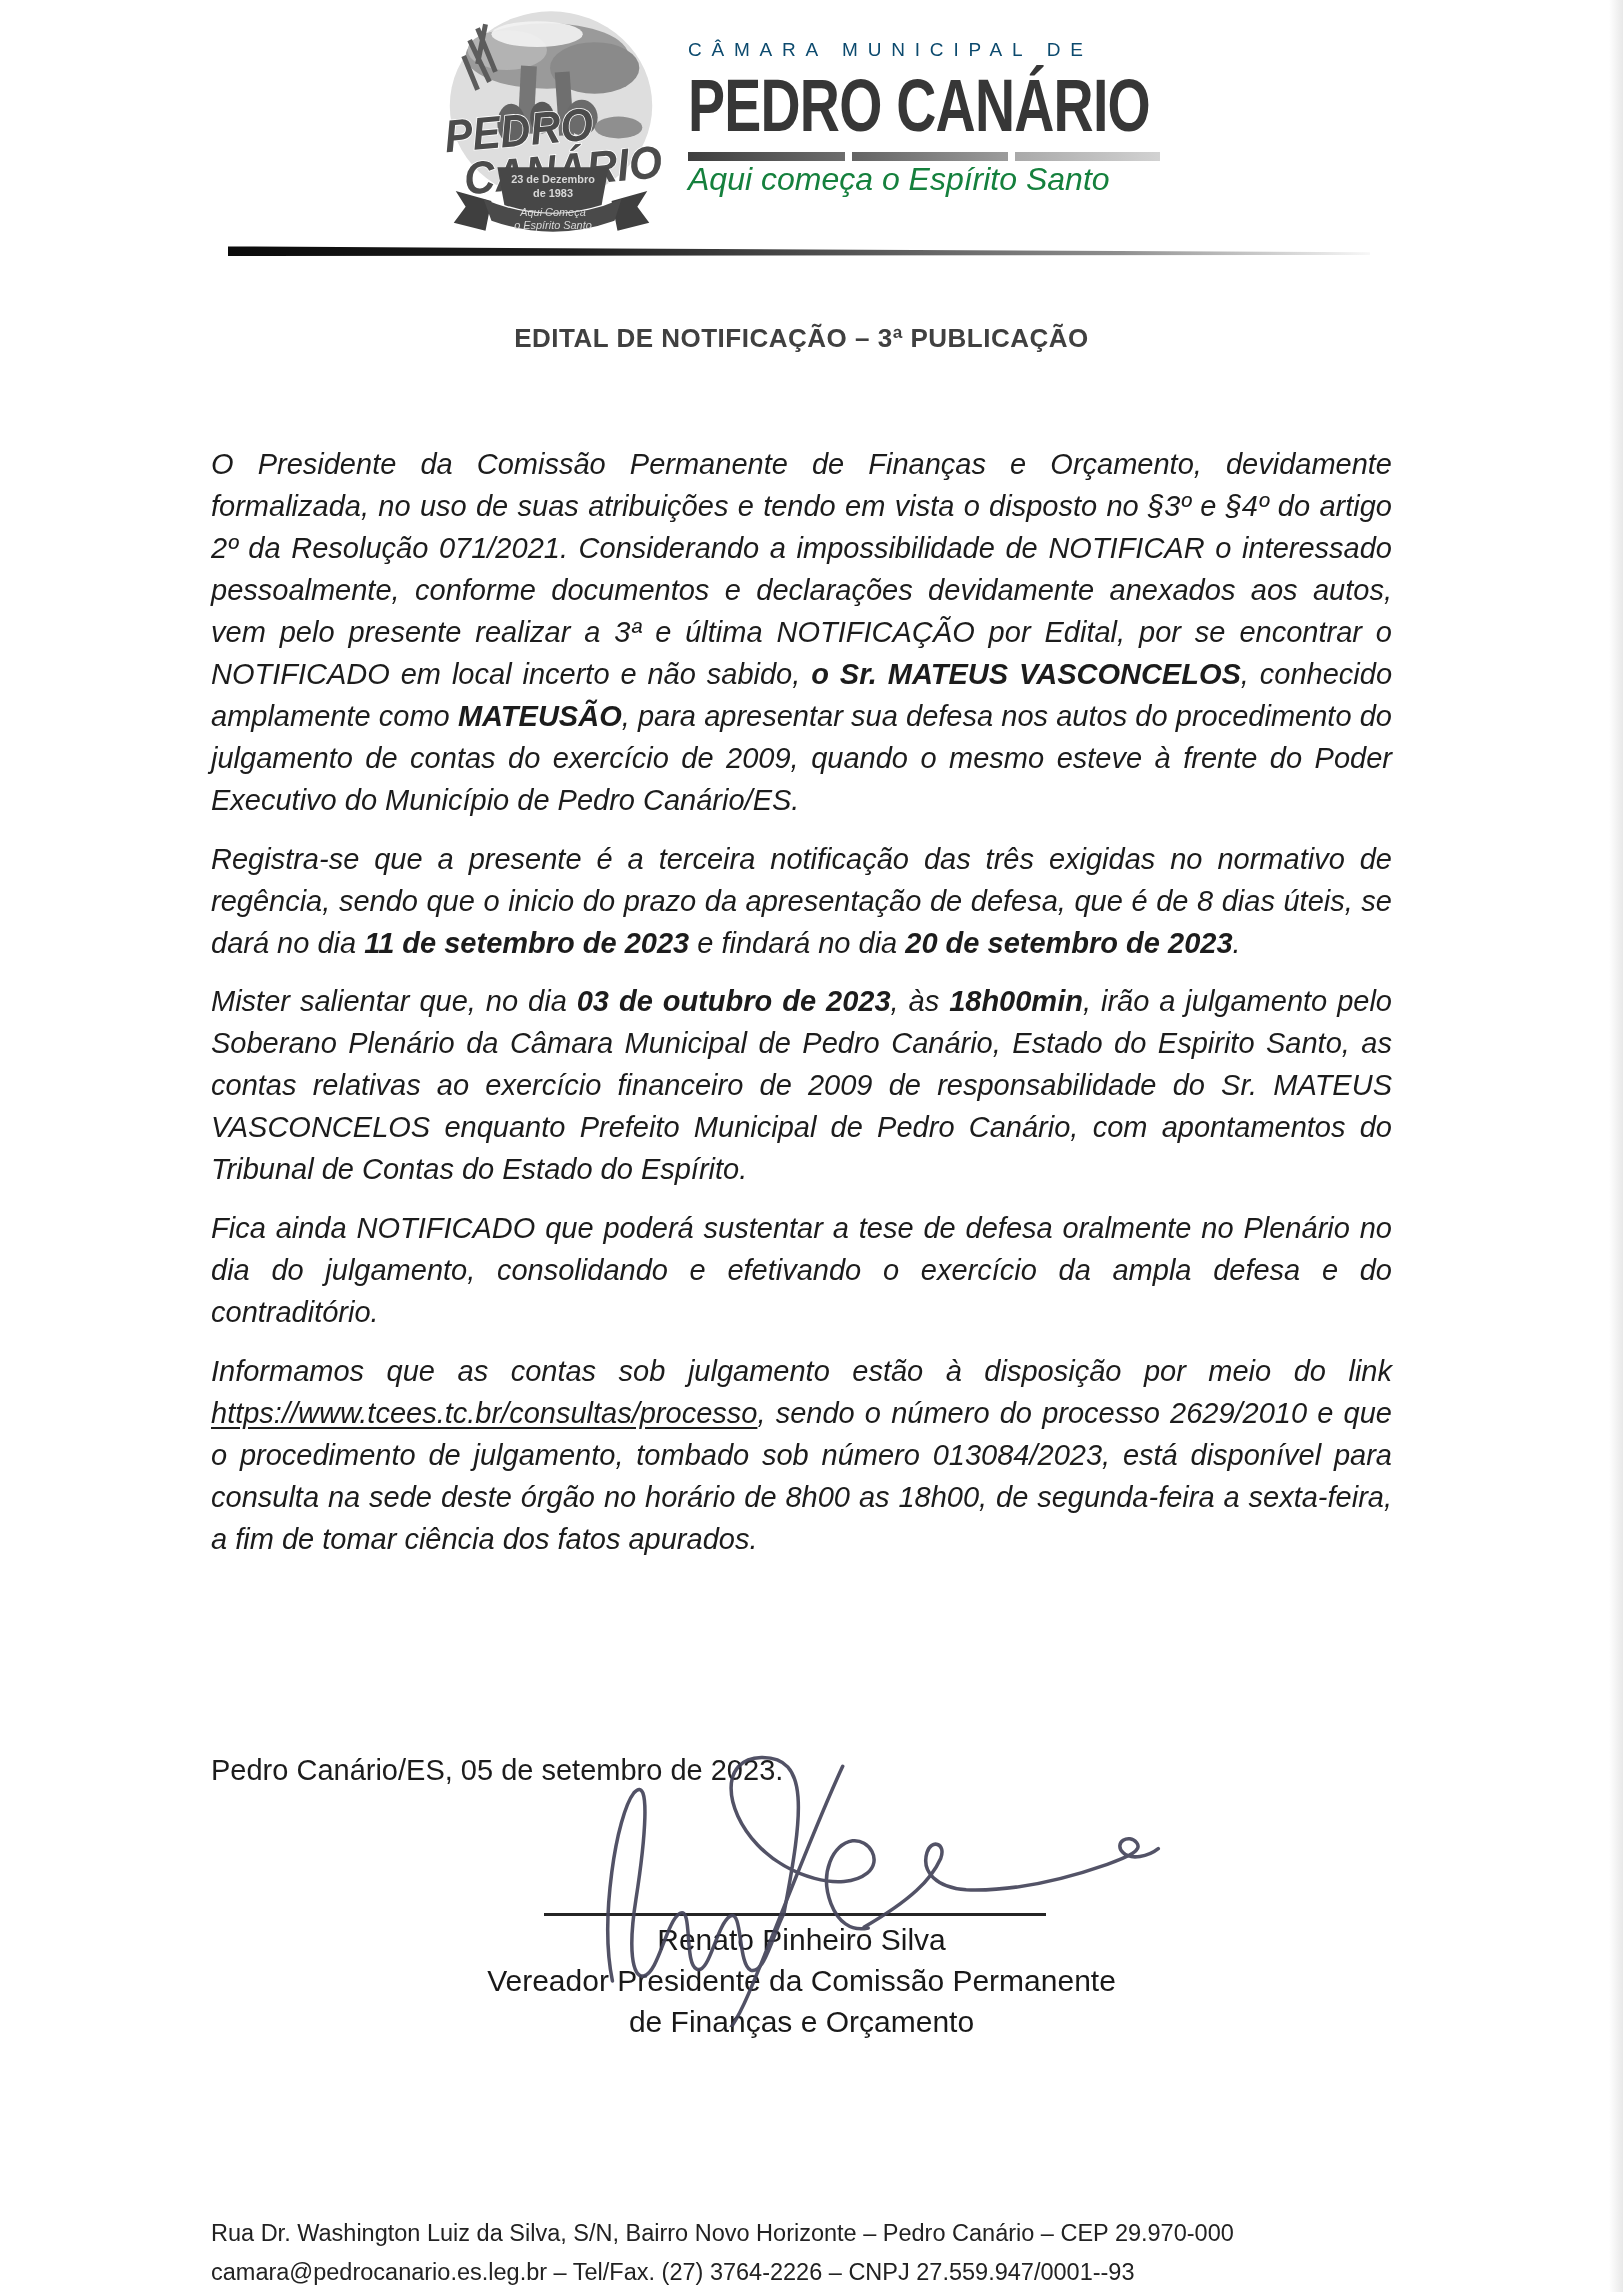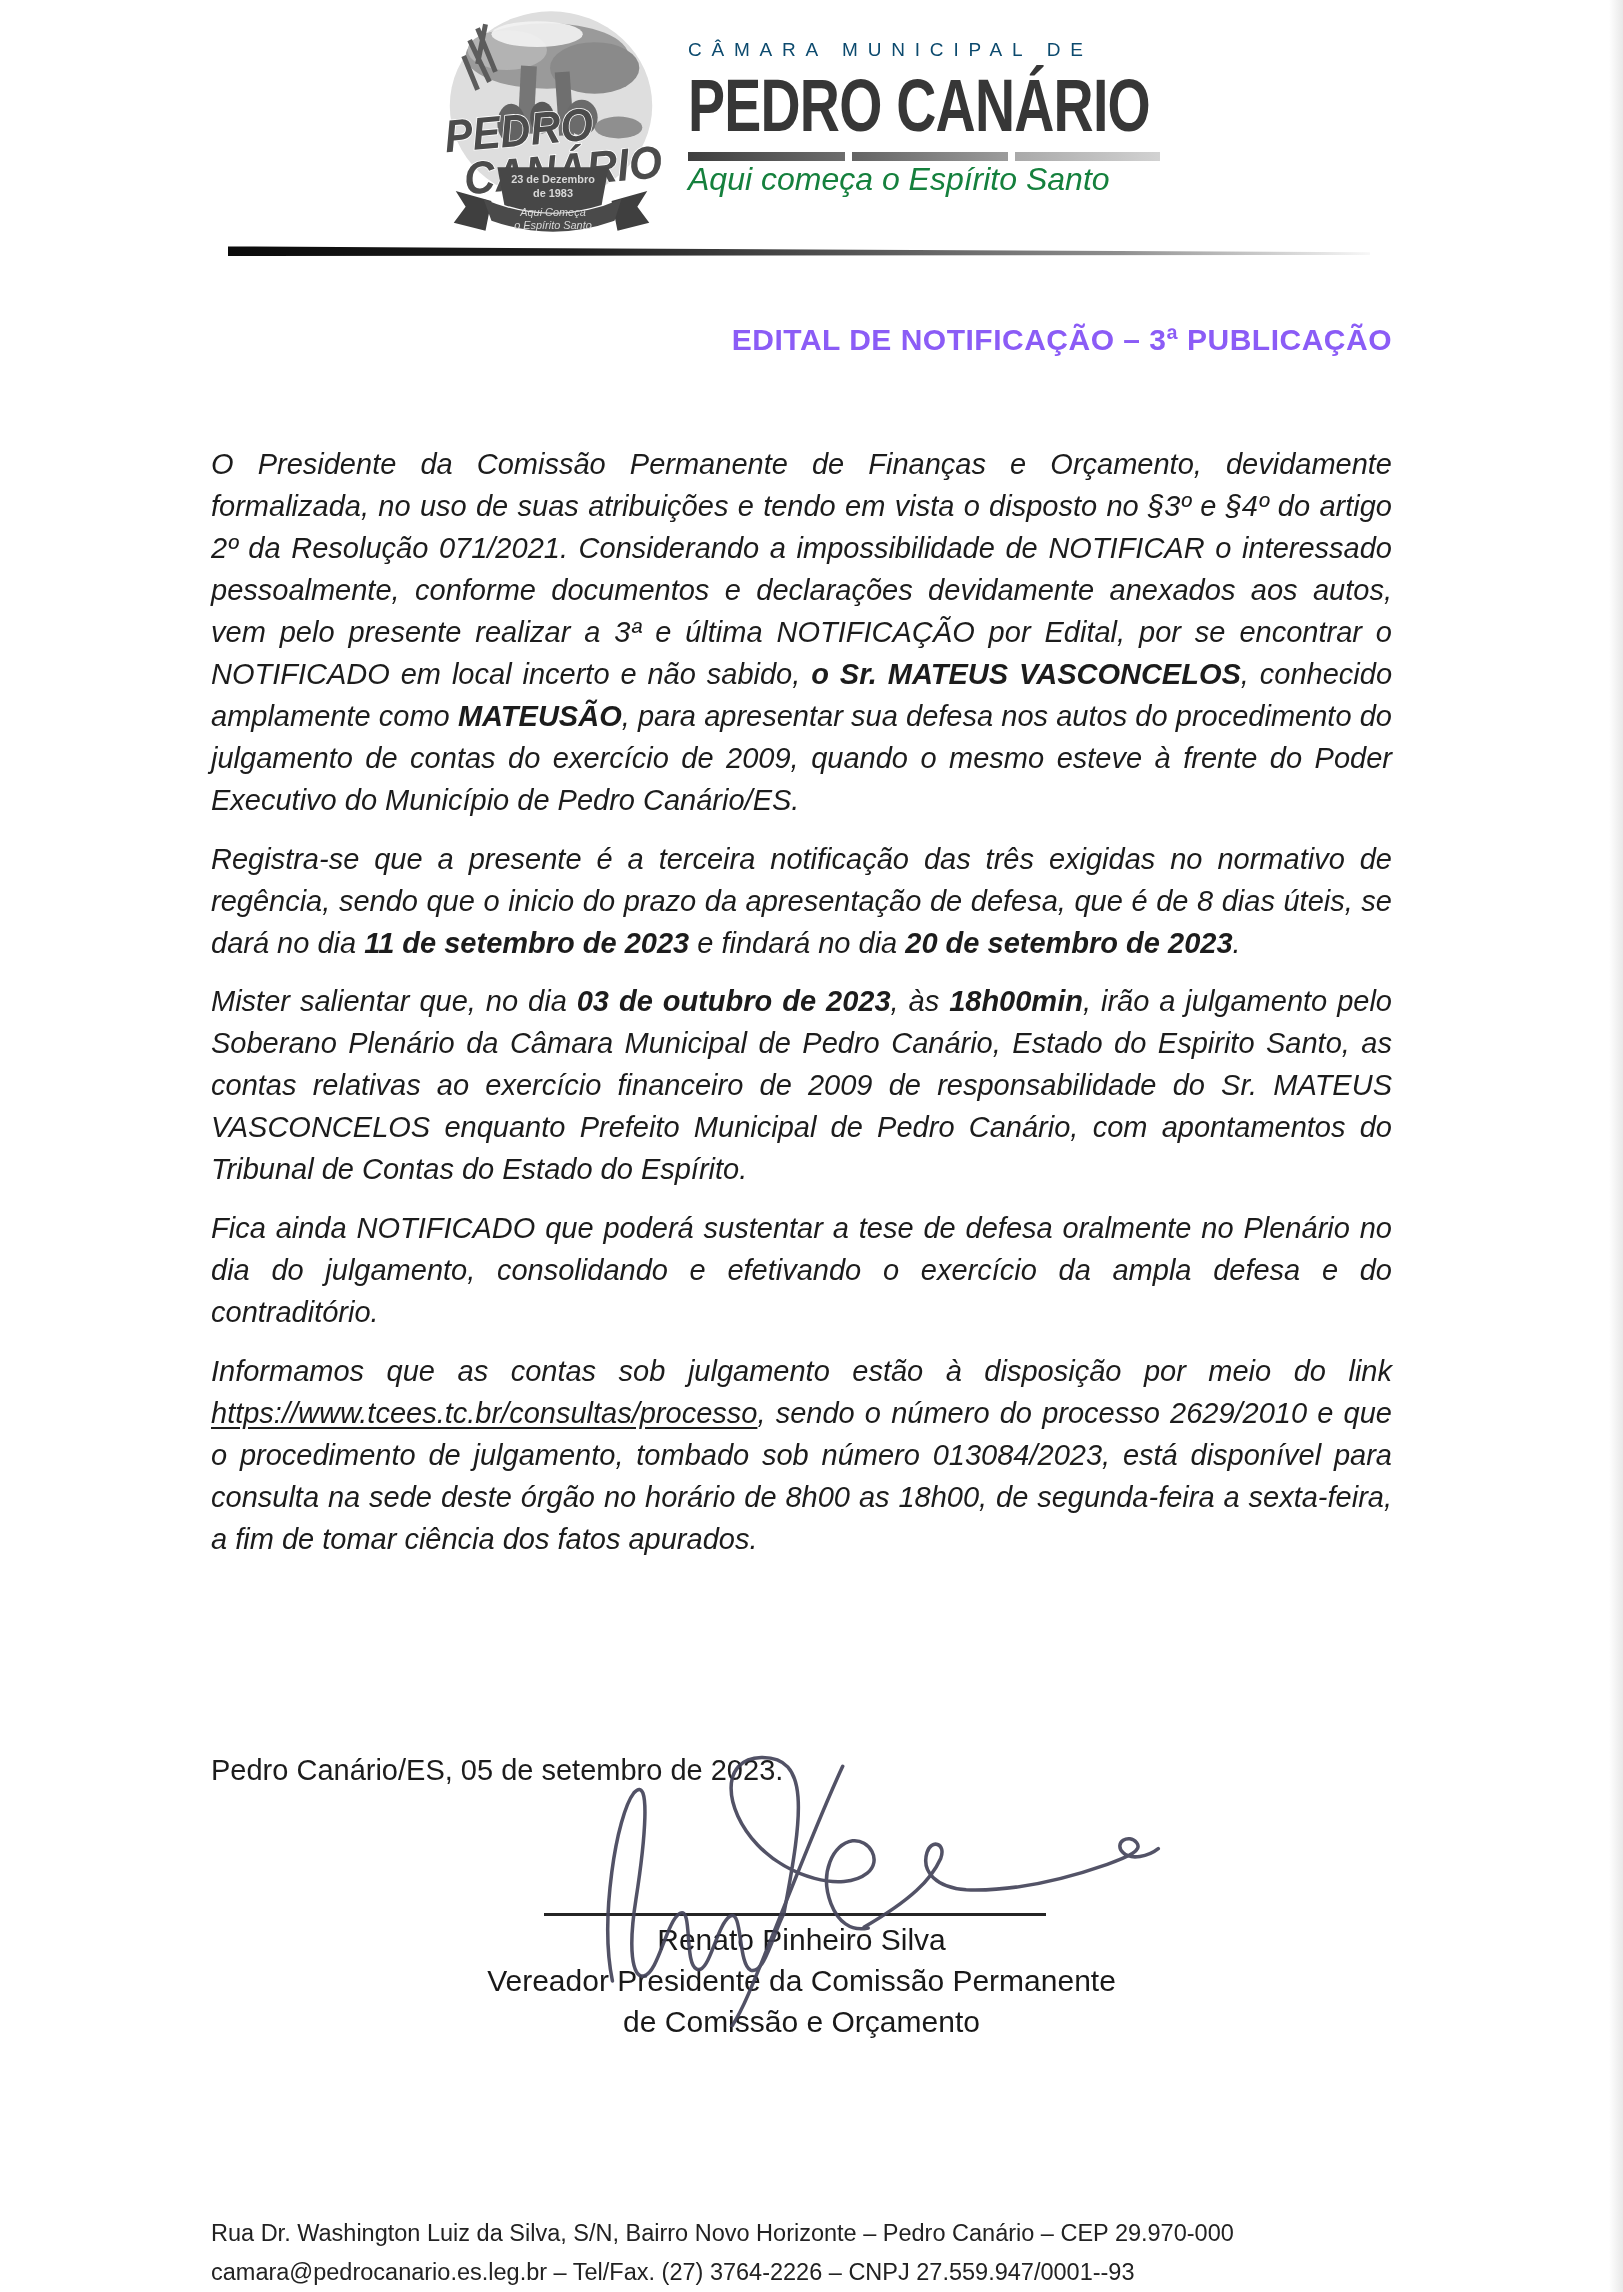--- a/index.html
+++ b/index.html
@@ -28,21 +28,21 @@
   .hdr-bar .s2{width:157px;background:linear-gradient(to right,#636363,#9c9c9c);}
   .hdr-bar .s3{width:145px;background:linear-gradient(to right,#a9a9a9,#d2d2d2);}
   .hdr-tag{margin-top:0;font-size:32px;font-style:italic;color:#15803d;white-space:nowrap;}
 
   .separator{position:absolute;left:228px;top:247px;width:1142px;height:10.8px;
     background:linear-gradient(to right,#0b0b0b 0%,#1d1d1d 30%,#555 55%,#8e8e8e 78%,rgba(160,160,160,.08) 100%);
     clip-path:polygon(0 6%,100% 38%,100% 62%,0 94%);transform:rotate(.12deg);}
 
   
   .doc-title{position:absolute;left:211px;top:323px;width:1181px;
-    text-align:right;font-size:30px;font-weight:bold;letter-spacing:0.5px;color:#8b5cf6;}
+    text-align:center;font-size:26px;font-weight:bold;letter-spacing:0.5px;color:#404040;}
   .body-col{position:absolute;left:211px;top:443px;width:1181px;
     font-size:29px;line-height:42px;text-align:justify;color:#1c1c1c;}
   .body-col p{margin:0 0 16.7px 0;font-style:italic;}
   .b{font-weight:bold;}
   .u{text-decoration:underline;text-underline-offset:3.9px;}
   .dateline{position:absolute;left:211px;top:1754px;width:1181px;font-size:29px;color:#1c1c1c;}
 
   
   .sig-rule{position:absolute;left:544px;top:1913px;width:502px;height:2.9px;background:#242424;}
   .sig-svg{position:absolute;left:519px;top:1733px;width:667px;height:294px;z-index:3;}
@@ -118,21 +118,21 @@
       <path d="M270 184 C290 80 296 24 247 25 C205 26 208 77 243 114 C274 147 330 163 355 143 C371 130 357 108 340 110 C320 113 306 143 318 174 C325 192 338 203 356 199"></path>
       <path d="M330 34 C300 98 268 186 234 266 C222 294 212 308 204 314"></path>
       <path d="M352 198 C400 170 420 150 430 128 C436 112 420 108 416 122 C410 142 426 158 456 160 C510 162 560 148 600 134 C622 126 636 120 630 112 C622 102 606 112 616 122 C624 130 642 126 652 118"></path>
     </g>
   </svg>
   <div class="sig-rule"></div>
 
   <div class="sig-block">
     <div>Renato Pinheiro Silva</div>
     <div>Vereador Presidente da Comissão Permanente</div>
-    <div>de Comissão e Orçamento</div>
+    <div>de Finanças e Orçamento</div>
   </div>
 
   <div class="footer">
     <div>Rua Dr. Washington Luiz da Silva, S/N, Bairro Novo Horizonte – Pedro Canário – CEP 29.970-000</div>
     <div>camara@pedrocanario.es.leg.br – Tel/Fax. (27) 3764-2226 – CNPJ 27.559.947/0001--93</div>
   </div>
 
   <div class="scan-edge"></div>
 </div>
 

